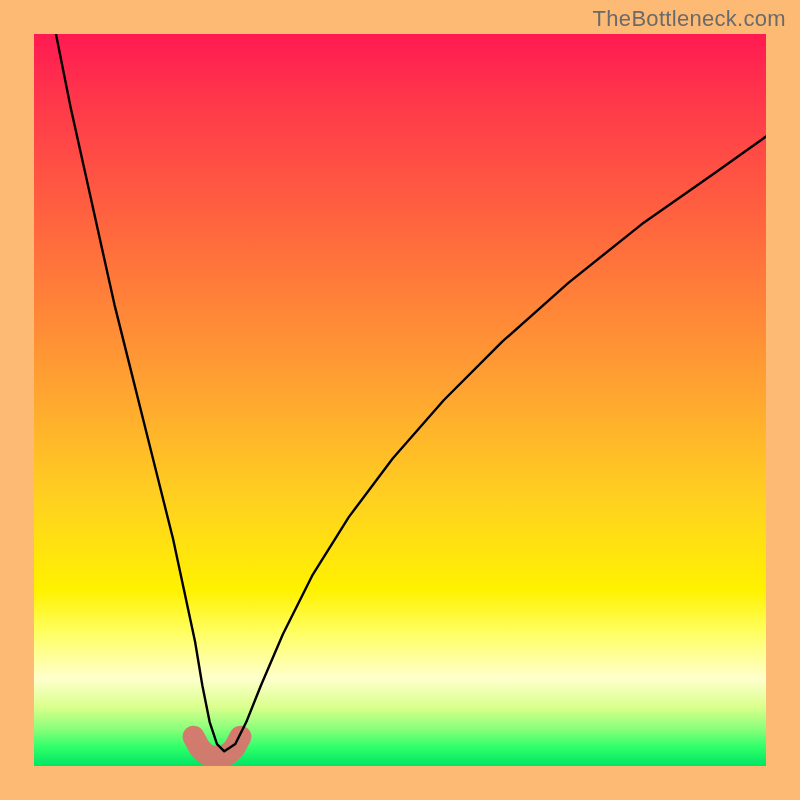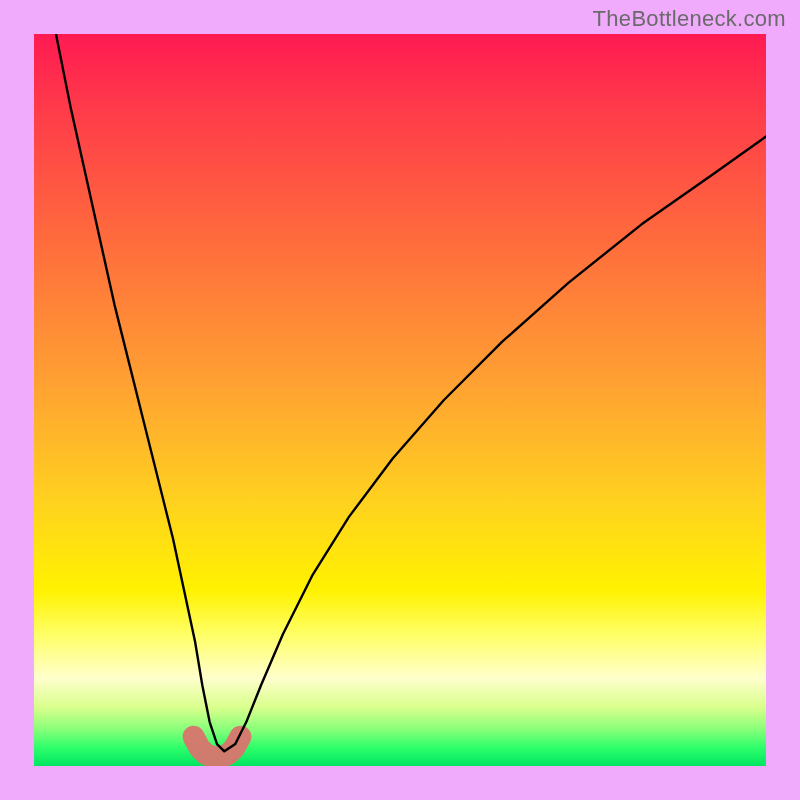--- a/index.html
+++ b/index.html
@@ -8,21 +8,21 @@
     width: 800px;
     height: 800px;
     background: #000;
     overflow: hidden;
     font-family: Arial, Helvetica, sans-serif;
   }
   .frame {
     position: relative;
     width: 800px;
     height: 800px;
-    background: #f0abfc;
+    background: #fdba74;
   }
   .watermark {
     position: absolute;
     top: 6px;
     right: 14px;
     color: #6a6a6a;
     font-size: 22px;
     font-weight: 500;
     letter-spacing: 0.3px;
     z-index: 10;

